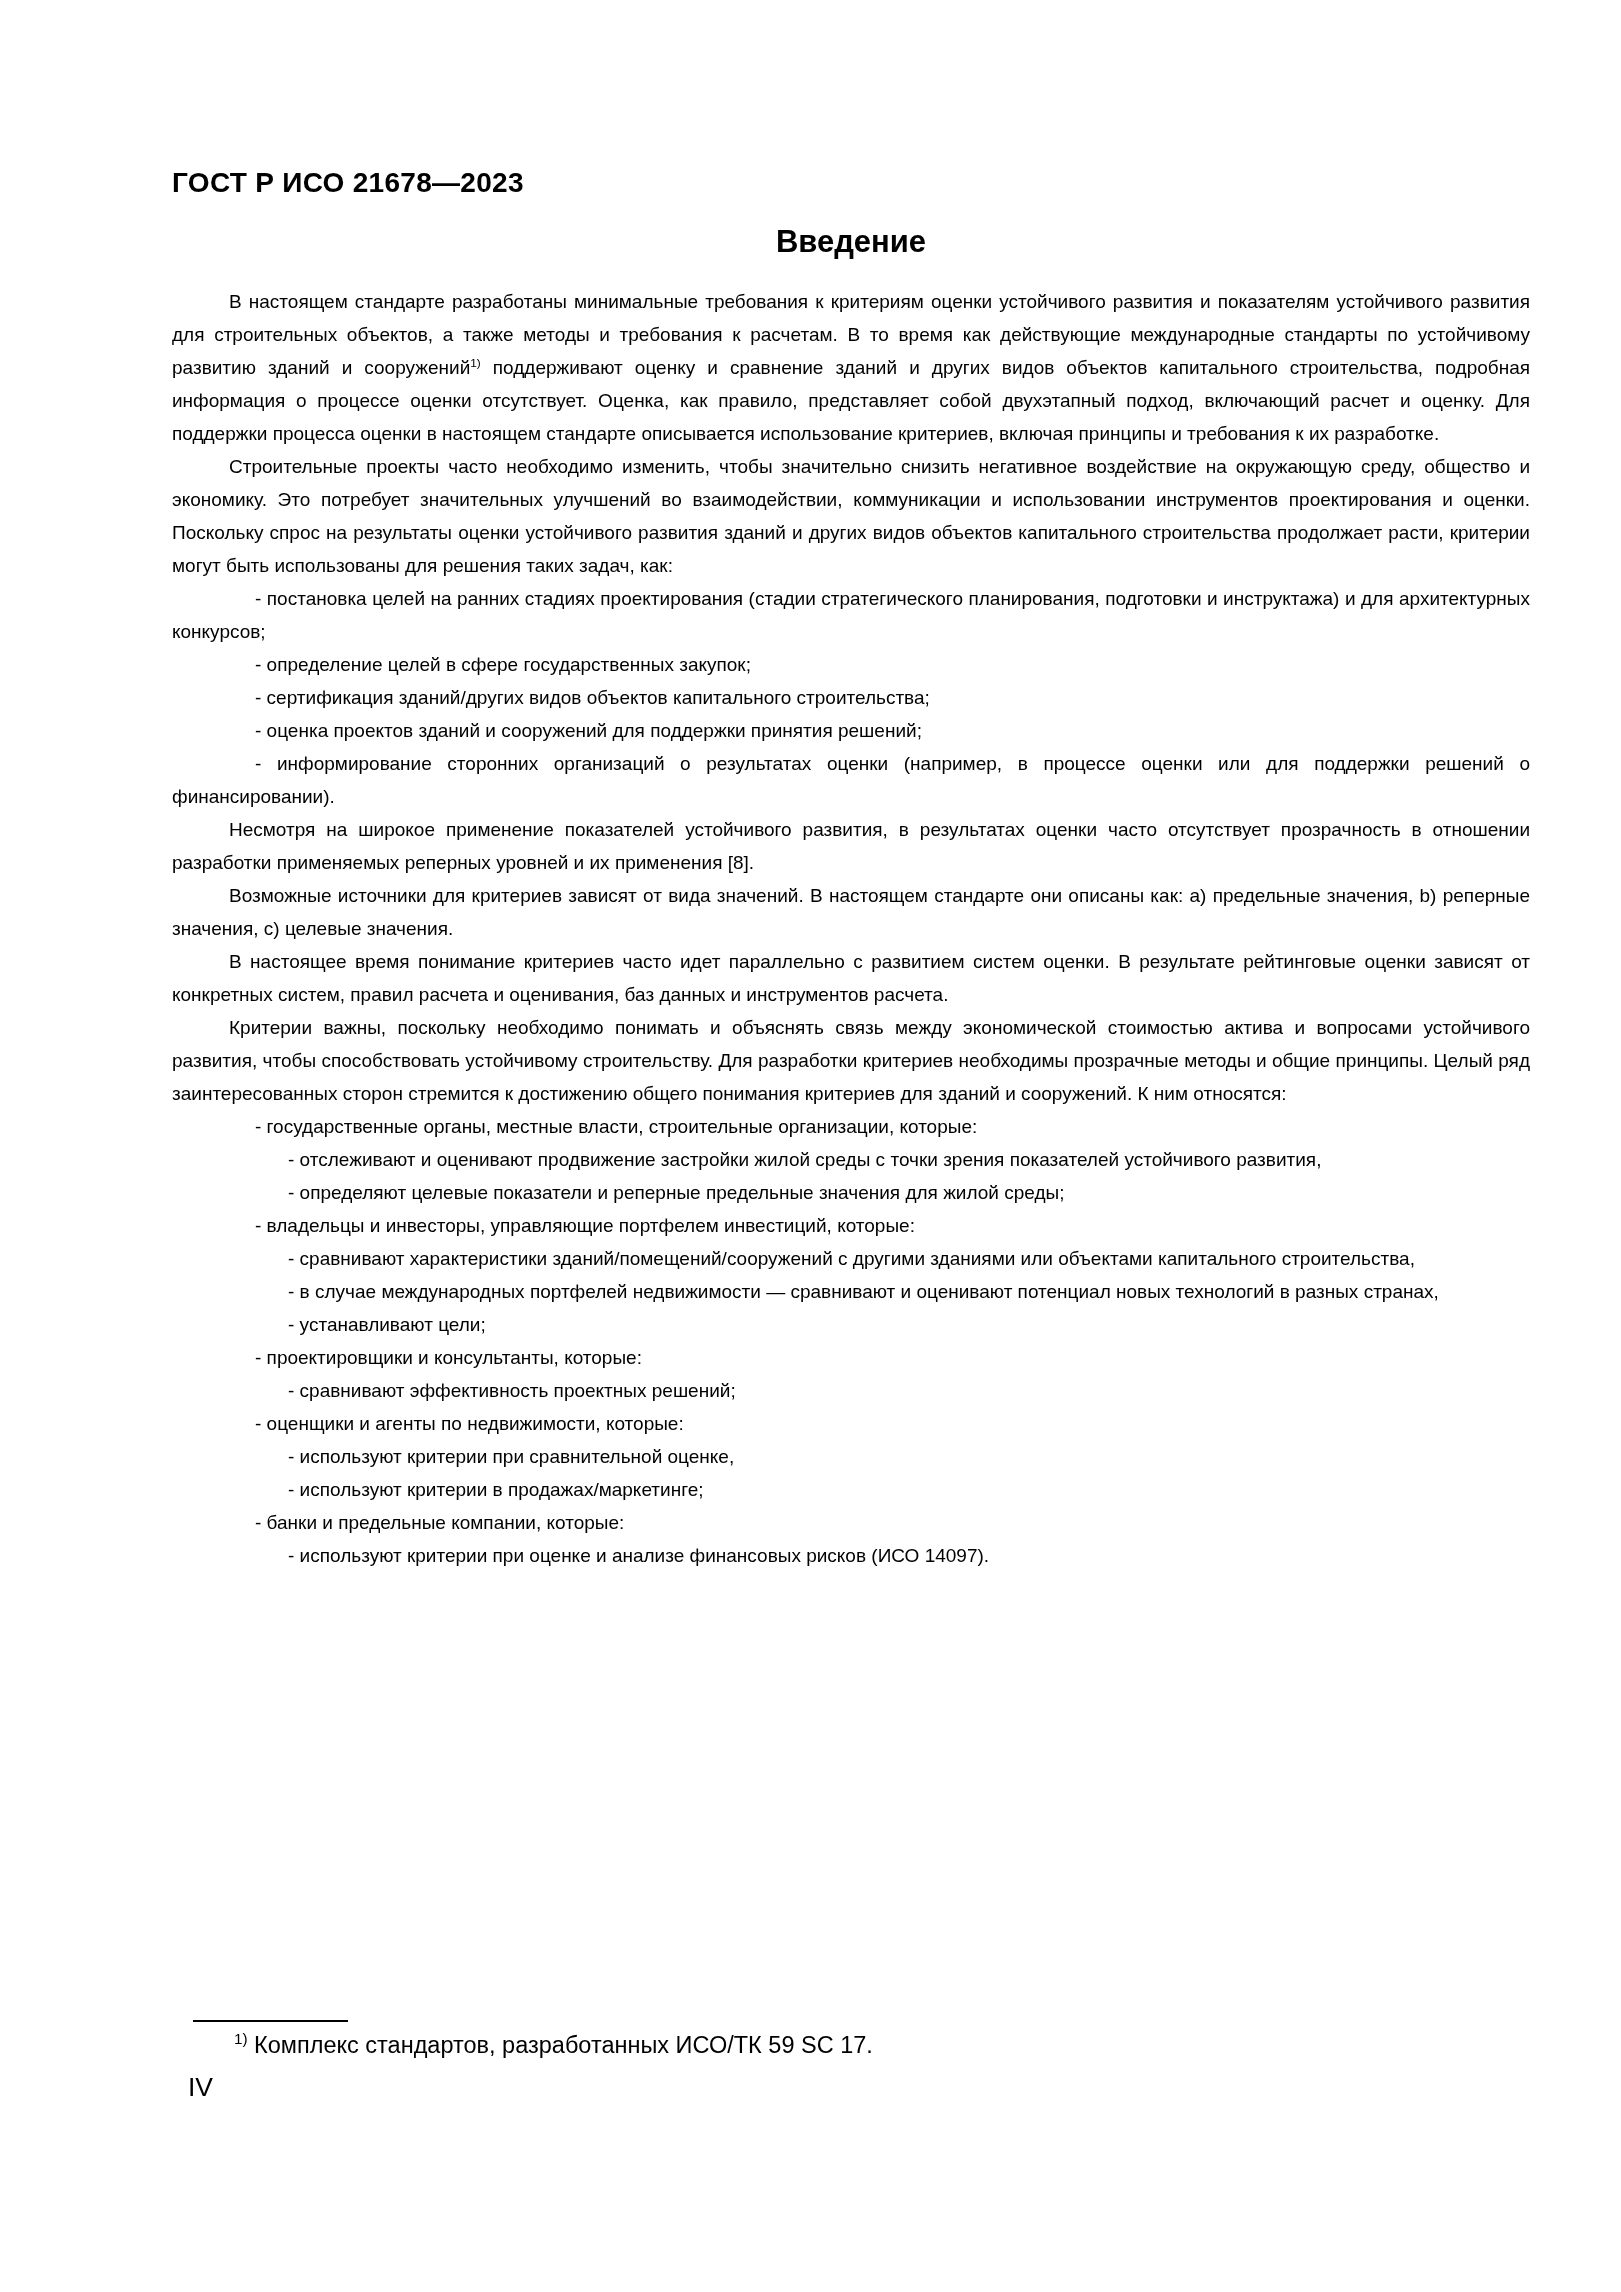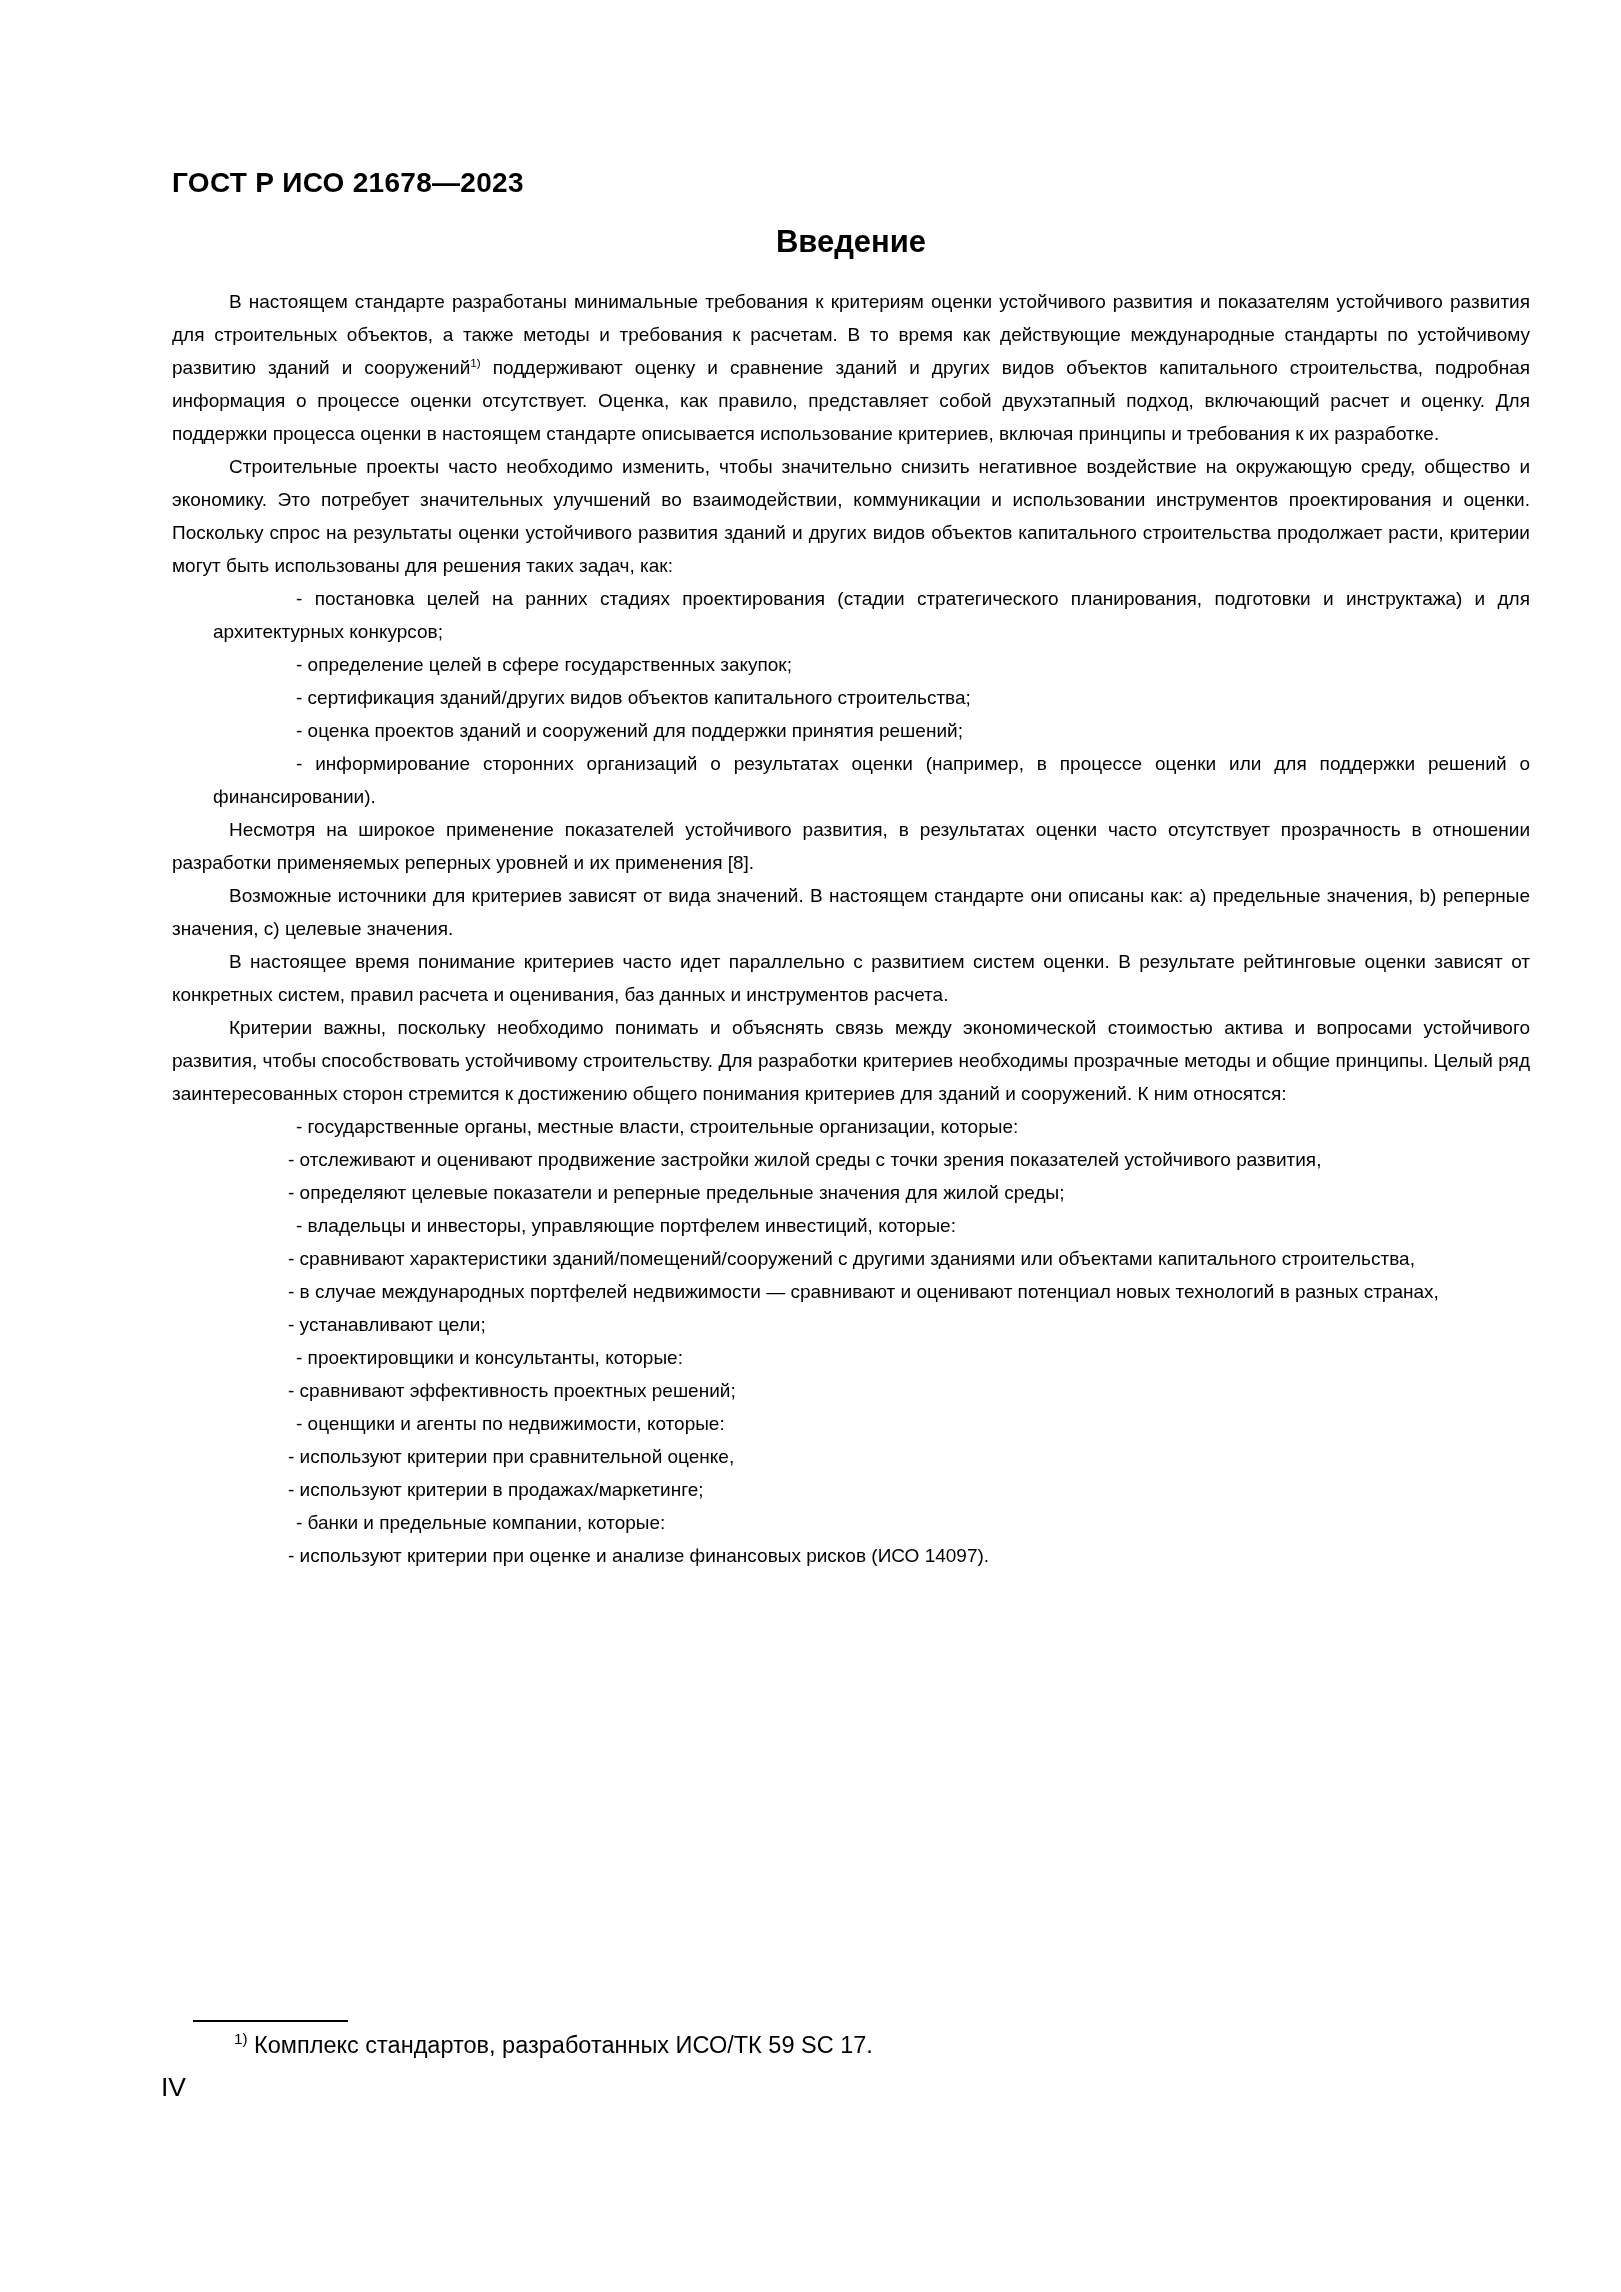--- a/index.html
+++ b/index.html
@@ -36,21 +36,21 @@
     left: 172px;
     top: 285px;
     width: 1358px;
     font-size: 19px;
     line-height: 33px;
     text-align: justify;
     hyphens: auto;
     -webkit-hyphens: auto;
   }
   .para { text-indent: 57px; }
-  .para.li1 { text-indent: 83px; margin-left: 41px; }
+  .para.li1 { text-indent: 83px; }
   .para.li2 { text-indent: 116px; }
   .fnref {
     font-size: 0.62em;
     line-height: 0;
     vertical-align: super;
   }
   .footnote-rule {
     position: absolute;
     left: 193px;
     top: 2020px;
@@ -63,21 +63,21 @@
     left: 172px;
     top: 2031px;
     width: 1358px;
     font-size: 23.5px;
     line-height: 29px;
     text-indent: 62px;
   }
   .footnote .fnref { font-size: 0.65em; }
   .page-number {
     position: absolute;
-    left: 161px;
+    left: 188px;
     top: 2072px;
     font-size: 26.5px;
   }
 </style>
 </head>
 <body>
 
 <div class="page">
 
   <header class="doc-header">ГОСТ Р ИСО 21678—2023</header>

